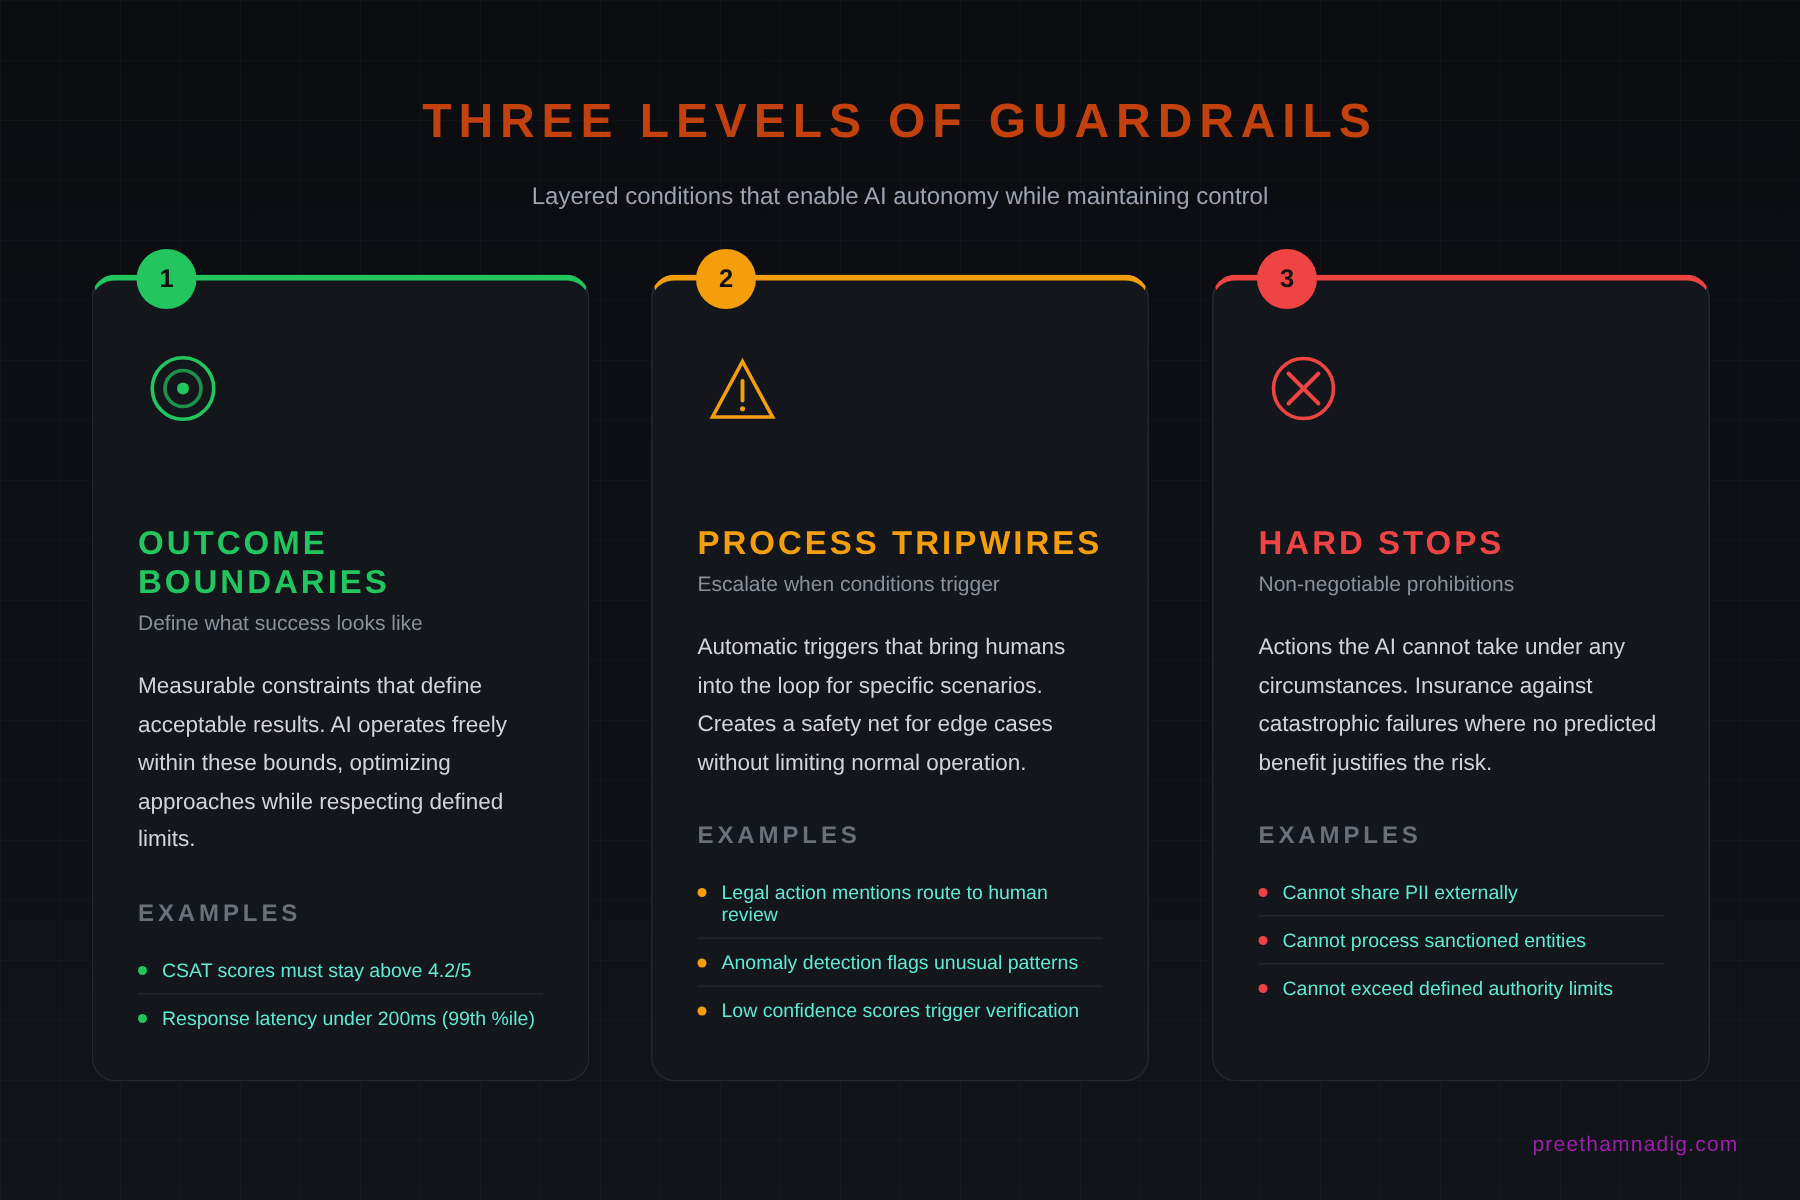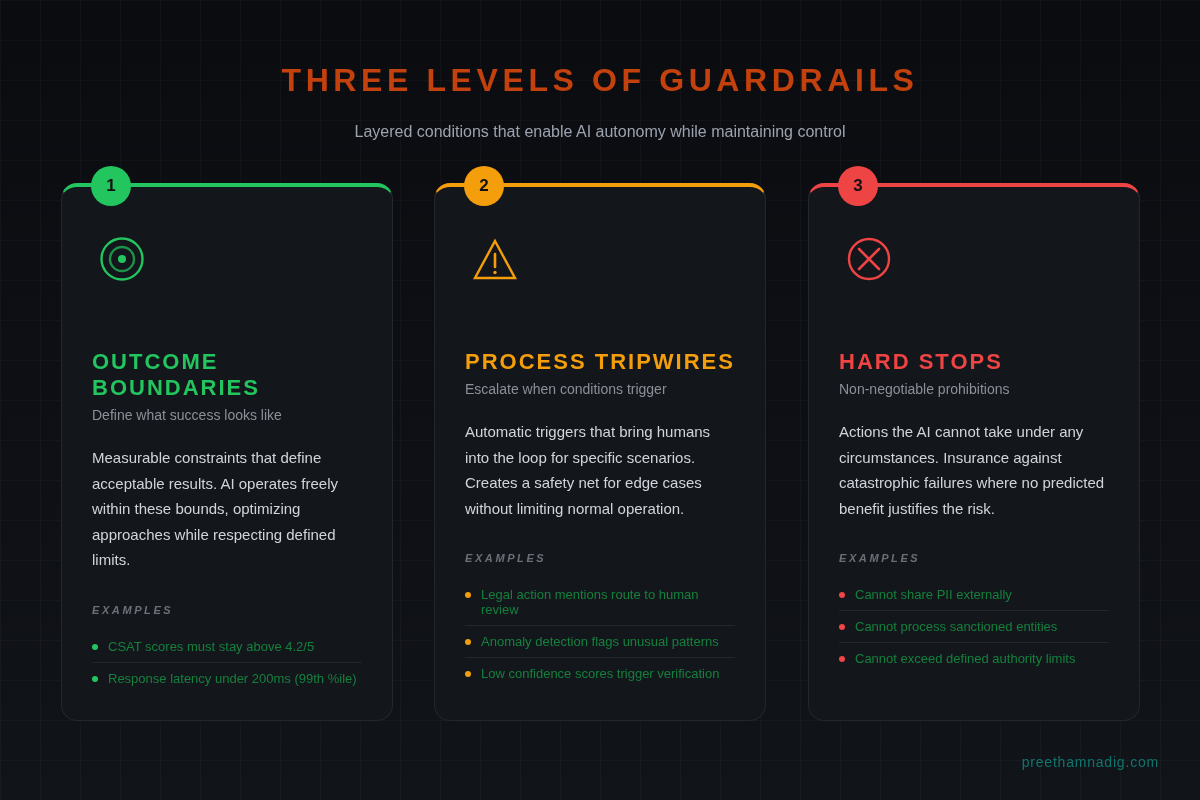--- a/index.html
+++ b/index.html
@@ -44,37 +44,37 @@
   }
   .icon { position: absolute; top: 48px; left: 36px; width: 48px; height: 48px; }
   .content { position: absolute; top: 124px; left: 30px; right: 30px; }
   .name {
     font-size: 22px; font-weight: 700; letter-spacing: 2px;
     color: var(--accent); line-height: 26px; text-transform: uppercase; margin-top: 38px;
   }
   .tagline { margin-top: 4px; font-size: 14px; color: #8b9099; line-height: 20px; }
   .desc { margin-top: 20px; font-size: 15px; color: #d1d5db; line-height: 25.5px; }
   .ex-label {
-    margin-top: 30px; font-size: 11px; font-weight: 700; letter-spacing: 2.6px;
-    color: #6b7078; line-height: 14px; font-style: italic;
+    margin-top: 30px; font-size: 16px; font-weight: 700; letter-spacing: 2.6px;
+    color: #6b7078; line-height: 14px;
   }
   .ex-list { margin-top: 14px; list-style: none; }
   .ex-item {
     position: relative; padding: 8px 0 8px 16px;
-    font-size: 13px; color: #15803d; line-height: 15px;
+    font-size: 13px; color: #5eead4; line-height: 15px;
     border-bottom: 1px solid #22262c;
   }
   .ex-item:last-child { border-bottom: none; }
   .ex-item .dot {
     position: absolute; left: 0; top: 13px; width: 6px; height: 6px; border-radius: 50%;
     background: var(--accent);
   }
   .footer {
     position: absolute; right: 41px; top: 754px;
-    font-size: 14px; color: #0f766e; letter-spacing: 0.8px;
+    font-size: 14px; color: #a21caf; letter-spacing: 0.8px;
   }
 </style>
 </head>
 <body>
 
 <div class="grid"></div>
 
 <div class="header">
   <h1 class="title">THREE LEVELS OF GUARDRAILS</h1>
   <p class="subtitle">Layered conditions that enable AI autonomy while maintaining control</p>

